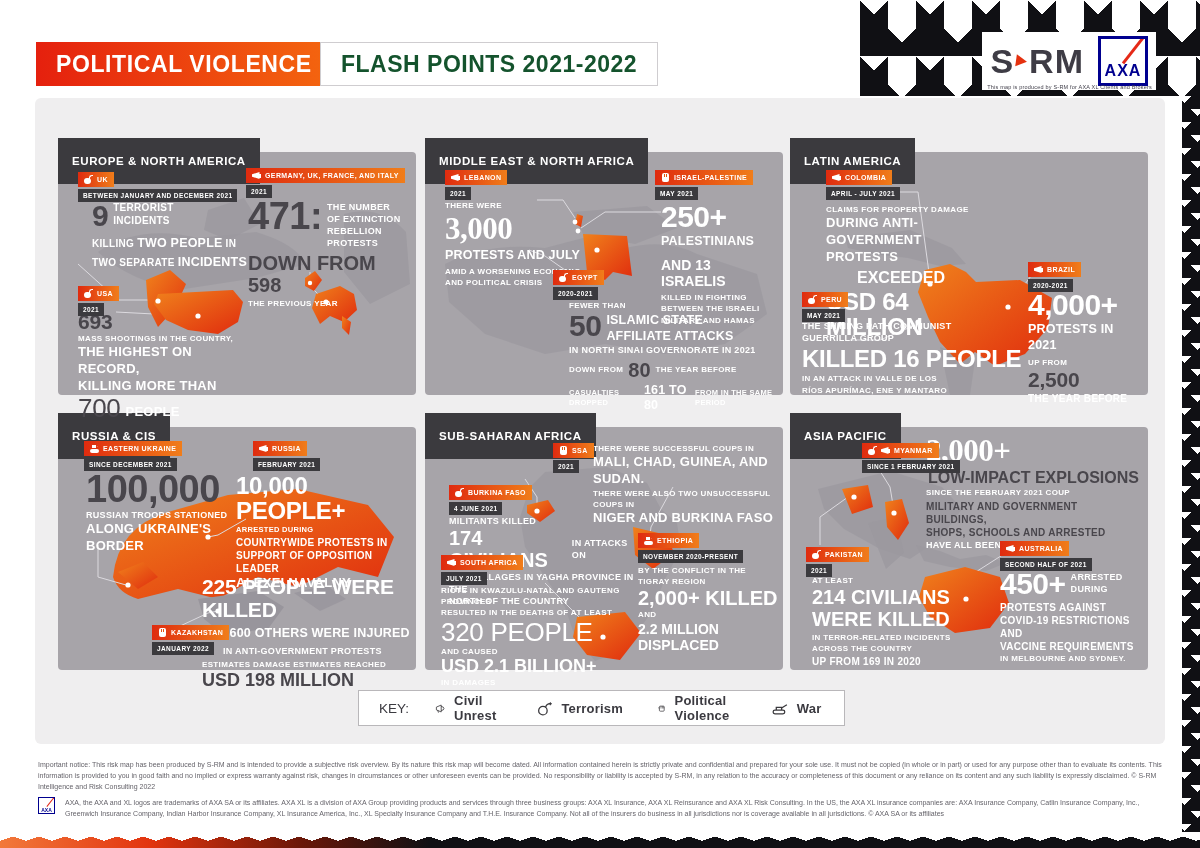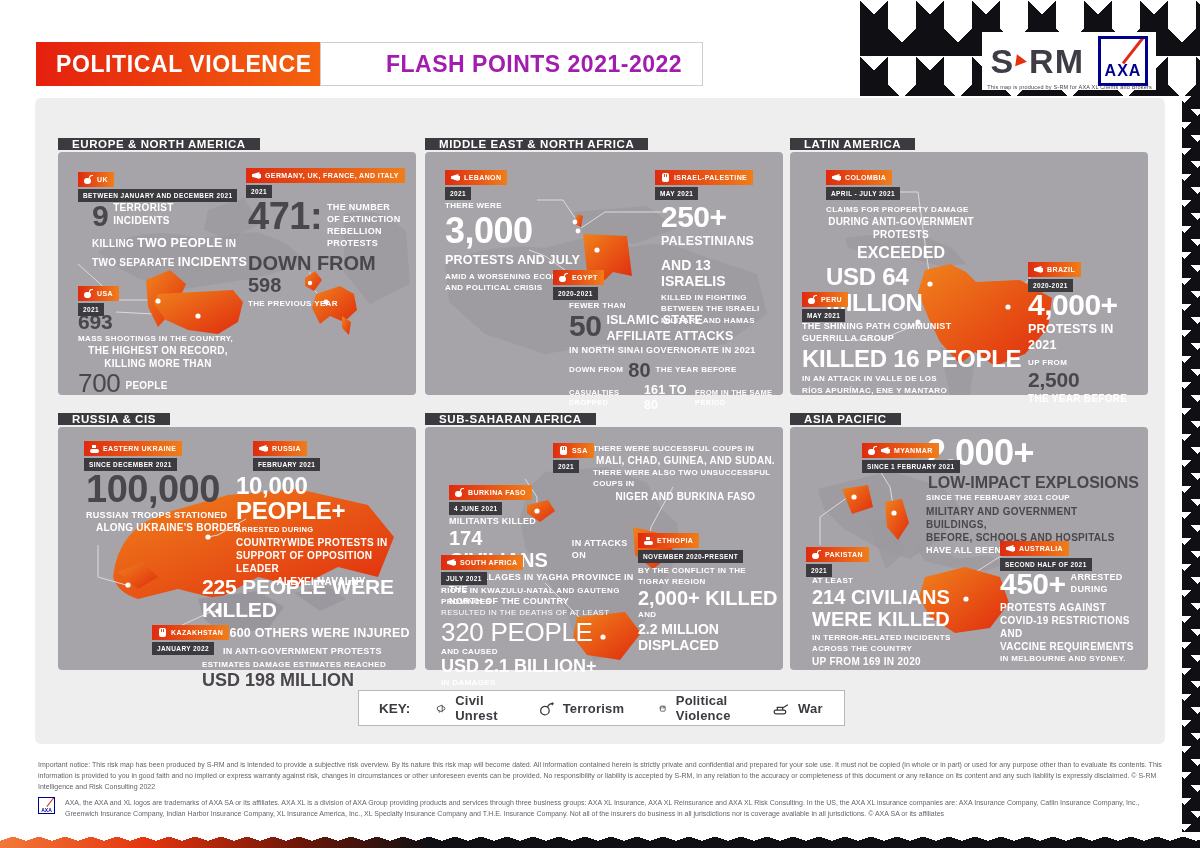--- a/index.html
+++ b/index.html
@@ -17,35 +17,35 @@
   .deco-bottom::before{content:"";position:absolute;left:0;right:0;top:0;height:9px;
     background-image:linear-gradient(to bottom right,#fff 49.5%,transparent 50%),linear-gradient(to bottom left,#fff 49.5%,transparent 50%);
     background-size:26px 9px;background-repeat:repeat-x;}
 
   
   .badge{position:absolute;left:36px;top:42px;height:44px;display:flex;align-items:center;padding:0 20px;
     background:linear-gradient(90deg,#e5200e,#f4660f);z-index:2;}
   .badge span{color:#fff;font-size:23px;font-weight:800;letter-spacing:.6px;}
   .title-box{position:absolute;left:320px;top:42px;height:42px;display:flex;align-items:center;padding:0 20px;
     background:#fff;border:1px solid #cfcdd0;z-index:2;}
-  .title-box span{color:#a21caf;font-size:23px;font-weight:600;letter-spacing:.5px;margin-left:45px;}
+  .title-box span{color:#14532d;font-size:23px;font-weight:600;letter-spacing:.5px;}
 
   .brand{position:absolute;right:44px;top:32px;z-index:3;display:flex;align-items:center;gap:14px;background:#fff;padding:4px 8px;}
   .srm{font-size:34px;font-weight:800;color:#3e3c45;letter-spacing:1px;display:flex;align-items:center;}
   .srm .arrow{display:inline-block;width:0;height:0;border-left:11px solid #e5310f;border-top:6px solid transparent;border-bottom:6px solid transparent;margin:0 2px;transform:rotate(8deg);}
   .axa{width:44px;height:44px;border:3px solid #00008f;background:#fff;position:relative;display:flex;align-items:flex-end;justify-content:center;overflow:hidden;}
   .axa .axa-text{color:#00008f;font-size:16px;font-weight:800;letter-spacing:1px;margin-bottom:3px;}
   .axa .stripe{position:absolute;top:-6px;right:10px;width:3px;height:34px;background:#e52917;transform:rotate(38deg);}
   .tagline{position:absolute;right:48px;top:84px;z-index:3;font-size:5.5px;color:#43414c;letter-spacing:.2px;}
 
   
   .board{position:absolute;left:35px;top:98px;width:1130px;height:646px;background:#efeeef;border-radius:6px;z-index:2;}
   .panel{position:absolute;width:358px;height:243px;background:#a7a4a9;border-radius:4px;}
   .panel-title{position:absolute;top:-14px;left:0;background:#3b3a3e;color:#fff;font-weight:800;font-size:11.5px;
-    letter-spacing:.6px;padding:0 14px;white-space:nowrap;}
+    letter-spacing:.6px;padding:17px 14px;white-space:nowrap;}
   .map{position:absolute;inset:0;width:100%;height:100%;}
 
   
   .tag{position:absolute;z-index:4;}
   .tag-country{display:inline-flex;align-items:center;gap:4px;background:linear-gradient(90deg,#df2b0f,#f07d1a);
     color:#fff;font-size:7px;font-weight:800;letter-spacing:.4px;padding:3px 6px;white-space:nowrap;}
   .tag-date{display:table;background:#3b3a3e;color:#fff;font-size:6.5px;font-weight:700;letter-spacing:.4px;padding:3px 5px;margin-top:1px;white-space:nowrap;}
 
   
   .ic{display:inline-block;position:relative;width:9px;height:9px;flex:0 0 auto;}
@@ -59,39 +59,39 @@
   .ic-tank::before{content:"";position:absolute;left:0;bottom:0;width:9px;height:3.6px;background:#fff;border-radius:2px;}
   .ic-tank::after{content:"";position:absolute;left:2.4px;top:0.6px;width:3.6px;height:3px;background:#fff;box-shadow:3.4px 0 0 -1.4px #fff;}
 
   
   .fact{position:absolute;z-index:3;}
   .w{color:#fff;} .d{color:#49464c;}
   .fs7{font-size:7.5px;font-weight:700;letter-spacing:.3px;line-height:1.4;}
   .fs8{font-size:8px;font-weight:700;letter-spacing:.35px;line-height:1.4;}
   .fs9{font-size:9px;font-weight:700;letter-spacing:.3px;line-height:1.35;}
   .fs10{font-size:10px;font-weight:700;letter-spacing:.3px;line-height:1.3;}
-  .fs11{font-size:10px;font-weight:800;letter-spacing:.25px;line-height:1.3;text-align:center;}
+  .fs11{font-size:13px;font-weight:800;letter-spacing:.25px;line-height:1.3;}
   .fs12{font-size:12.5px;font-weight:800;letter-spacing:.2px;line-height:1.25;}
   .fs14{font-size:14px;font-weight:800;line-height:1.2;}
   .fs16{font-size:16px;font-weight:800;line-height:1.2;text-align:center;}
   .n18{font-size:18px;font-weight:800;line-height:1.1;}
   .n20{font-size:20px;font-weight:700;line-height:1.1;}
   .n22{font-size:21px;font-weight:800;line-height:1.1;letter-spacing:-.2px;}
   .n24{font-size:24px;font-weight:800;line-height:1.05;letter-spacing:-.3px;}
   .n26{font-size:26px;font-weight:400;line-height:1.05;letter-spacing:-.3px;}
   .n30{font-size:30px;font-weight:800;line-height:1;letter-spacing:-.5px;}
-  .n34{font-size:36px;font-weight:800;line-height:1;letter-spacing:-.5px;}
+  .n34{font-size:31px;font-weight:800;line-height:1;letter-spacing:-.5px;font-family:Liberation Serif, serif;}
   .n38{font-size:38px;font-weight:800;line-height:.95;letter-spacing:-.5px;}
   .row{display:flex;align-items:flex-start;gap:5px;}
   .mt1{margin-top:2px;} .mt2{margin-top:4px;} .mt3{margin-top:7px;}
 
   
   .key{position:absolute;left:323px;top:592px;width:487px;height:36px;background:#fff;border:1.5px solid #b9b7ba;
     display:flex;align-items:center;gap:0;padding:0 20px;box-sizing:border-box;}
-  .key .klabel{font-size:13.5px;font-weight:700;color:#3b3a40;margin-right:26px;}
+  .key .klabel{font-size:13.5px;font-weight:400;color:#3b3a40;margin-right:26px;}
   .key .kentry{display:flex;align-items:center;gap:8px;margin-right:34px;}
   .key .kentry:last-child{margin-right:12px;}
   .key .kentry span{font-size:13px;font-weight:600;color:#3b3a40;letter-spacing:.2px;}
 
   
   .notice{position:absolute;left:38px;top:752px;width:1124px;font-size:7px;color:#65636a;line-height:1.6;z-index:2;}
   .axa-legal{position:absolute;left:38px;top:797px;width:1124px;z-index:2;display:flex;gap:10px;align-items:flex-start;}
   .axa-mini{flex:0 0 auto;width:15px;height:15px;border:1.5px solid #00008f;position:relative;display:flex;align-items:flex-end;justify-content:center;overflow:hidden;background:#fff;}
   .axa-mini b{color:#00008f;font-size:5px;font-weight:800;}
   .axa-mini i{position:absolute;top:-2px;right:3px;width:1.3px;height:12px;background:#e52917;transform:rotate(38deg);}
@@ -483,21 +483,21 @@
 
       <div class="tag" style="left:16px;top:126px">
         <div class="tag-country">
             <span class="ic ic-mega"></span>
             <span>SOUTH AFRICA</span>
           </div>
         <div class="tag-date">JULY 2021</div>
       </div>
       <div class="fact" style="left:16px;top:158px;width:180px">
         <div class="fs8 w">RIOTS IN KWAZULU-NATAL AND GAUTENG PROVINCES</div>
-        <div class="fs8 w" style="font-weight:400">RESULTED IN THE DEATHS OF AT LEAST</div>
+        <div class="fs8 w" style="font-weight:700">RESULTED IN THE DEATHS OF AT LEAST</div>
         <div class="n26 w">320 PEOPLE</div>
         <div class="fs8 w">AND CAUSED</div>
         <div class="n18 w">USD 2.1 BILLION+</div>
         <div class="fs8 w">IN DAMAGES</div>
       </div>
 
       <div class="tag" style="left:213px;top:104px">
         <div class="tag-country">
             <span class="ic ic-tank"></span>
             <span>ETHIOPIA</span>
@@ -541,21 +541,21 @@
             <span class="ic ic-mega"></span>
             <span>MYANMAR</span>
           </div>
         <div class="tag-date">SINCE 1 FEBRUARY 2021</div>
       </div>
       <div class="fact" style="left:136px;top:8px;width:215px">
         <div class="n34 w">2,000+</div>
         <div class="fs16 d mt1">LOW-IMPACT EXPLOSIONS</div>
         <div class="fs8 w">SINCE THE FEBRUARY 2021 COUP</div>
         <div class="fs10 d mt1">MILITARY AND GOVERNMENT BUILDINGS,</div>
-        <div class="fs10 d">BEFORE, SCHOOLS AND HOSPITALS</div>
+        <div class="fs10 d">SHOPS, SCHOOLS AND ARRESTED</div>
         <div class="fs9 w" style="font-weight:600">HAVE ALL BEEN TARGETED</div>
       </div>
 
       <div class="tag" style="left:16px;top:118px">
         <div class="tag-country">
             <span class="ic ic-bomb"></span>
             <span>PAKISTAN</span>
           </div>
         <div class="tag-date">2021</div>
       </div>

